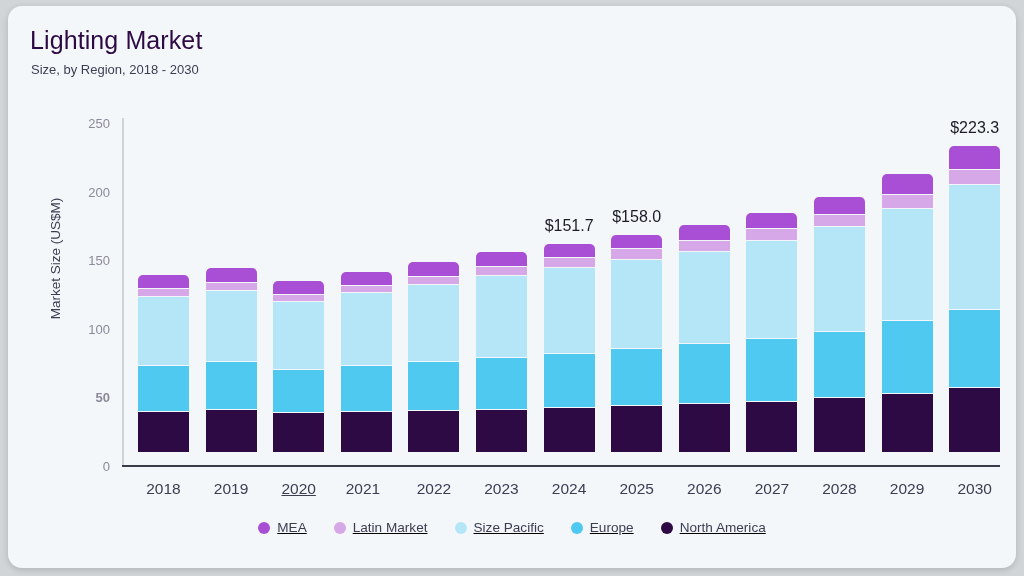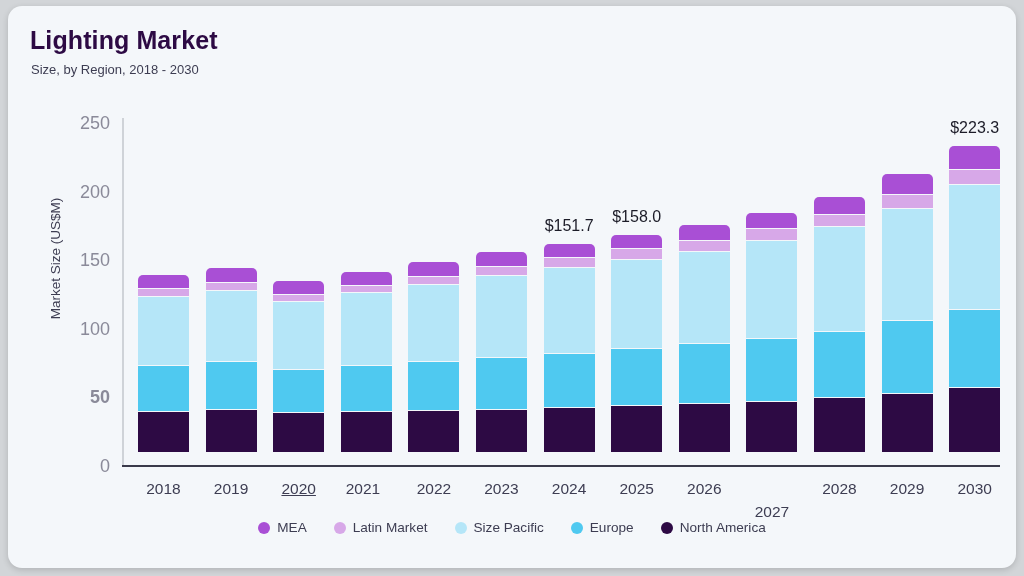--- a/index.html
+++ b/index.html
@@ -25,21 +25,21 @@
   }
 
   
   #header { position: absolute; left: 0; top: 0; width: 100%; height: 96px; }
 
   #page-title {
     position: absolute;
     left: 22px;
     top: 20px;
     font-size: 25px;
-    font-weight: bold;
+    font-weight: normal;
     color: #2d0a44;
     letter-spacing: 0.1px;
   }
 
   #page-subtitle {
     position: absolute;
     left: 23px;
     top: 56px;
     font-size: 13px;
     color: #3d3d52;
@@ -91,21 +91,21 @@
     transform: rotate(-90deg);
     font-size: 13.5px;
     color: #3d3d52;
   }
 
   .y-tick-label {
     position: absolute;
     right: 0;
     width: 44px;
     text-align: right;
-    font-size: 18px;
+    font-size: 13px;
     color: #8a8a99;
     transform: translateY(-50%);
   }
 
   #y-axis-line {
     position: absolute;
     left: 114px;
     top: 112px;
     width: 1.6px;
     height: 348px;
@@ -155,20 +155,21 @@
   
   #legend {
     position: absolute;
     left: 0;
     top: 514px;
     width: 1008px;
     display: flex;
     justify-content: center;
     align-items: center;
     gap: 27px;
+    text-decoration: underline;
   }
   .legend-item { display: flex; align-items: center; gap: 7px; }
   .legend-swatch { width: 12px; height: 12px; border-radius: 50%; }
   .legend-label { font-size: 13.6px; color: #3d3d52; }
 </style>
 </head>
 <body>
 
 <div id="card">
 
@@ -289,21 +290,21 @@
     <div id="x-ticks">
         <div class="x-tick-label" style="left: 115.5px;">2018</div>
         <div class="x-tick-label" style="left: 183.1px;">2019</div>
         <div class="x-tick-label" style="left: 250.7px; text-decoration: underline;">2020</div>
         <div class="x-tick-label" style="left: 315px;">2021</div>
         <div class="x-tick-label" style="left: 385.9px;">2022</div>
         <div class="x-tick-label" style="left: 453.5px;">2023</div>
         <div class="x-tick-label" style="left: 521.1px;">2024</div>
         <div class="x-tick-label" style="left: 588.7px;">2025</div>
         <div class="x-tick-label" style="left: 656.3px;">2026</div>
-        <div class="x-tick-label" style="left: 723.9px; margin-top: 23px;">2027</div>
+        <div class="x-tick-label" style="left: 723.9px;">2027</div>
         <div class="x-tick-label" style="left: 791.5px;">2028</div>
         <div class="x-tick-label" style="left: 859.1px;">2029</div>
         <div class="x-tick-label" style="left: 926.7px;">2030</div>
       </div>
   </div>
 
   <div id="legend">
       <div class="legend-item">
         <span class="legend-swatch" style="background: rgb(169, 79, 213);"></span>
         <span class="legend-label">MEA</span>

